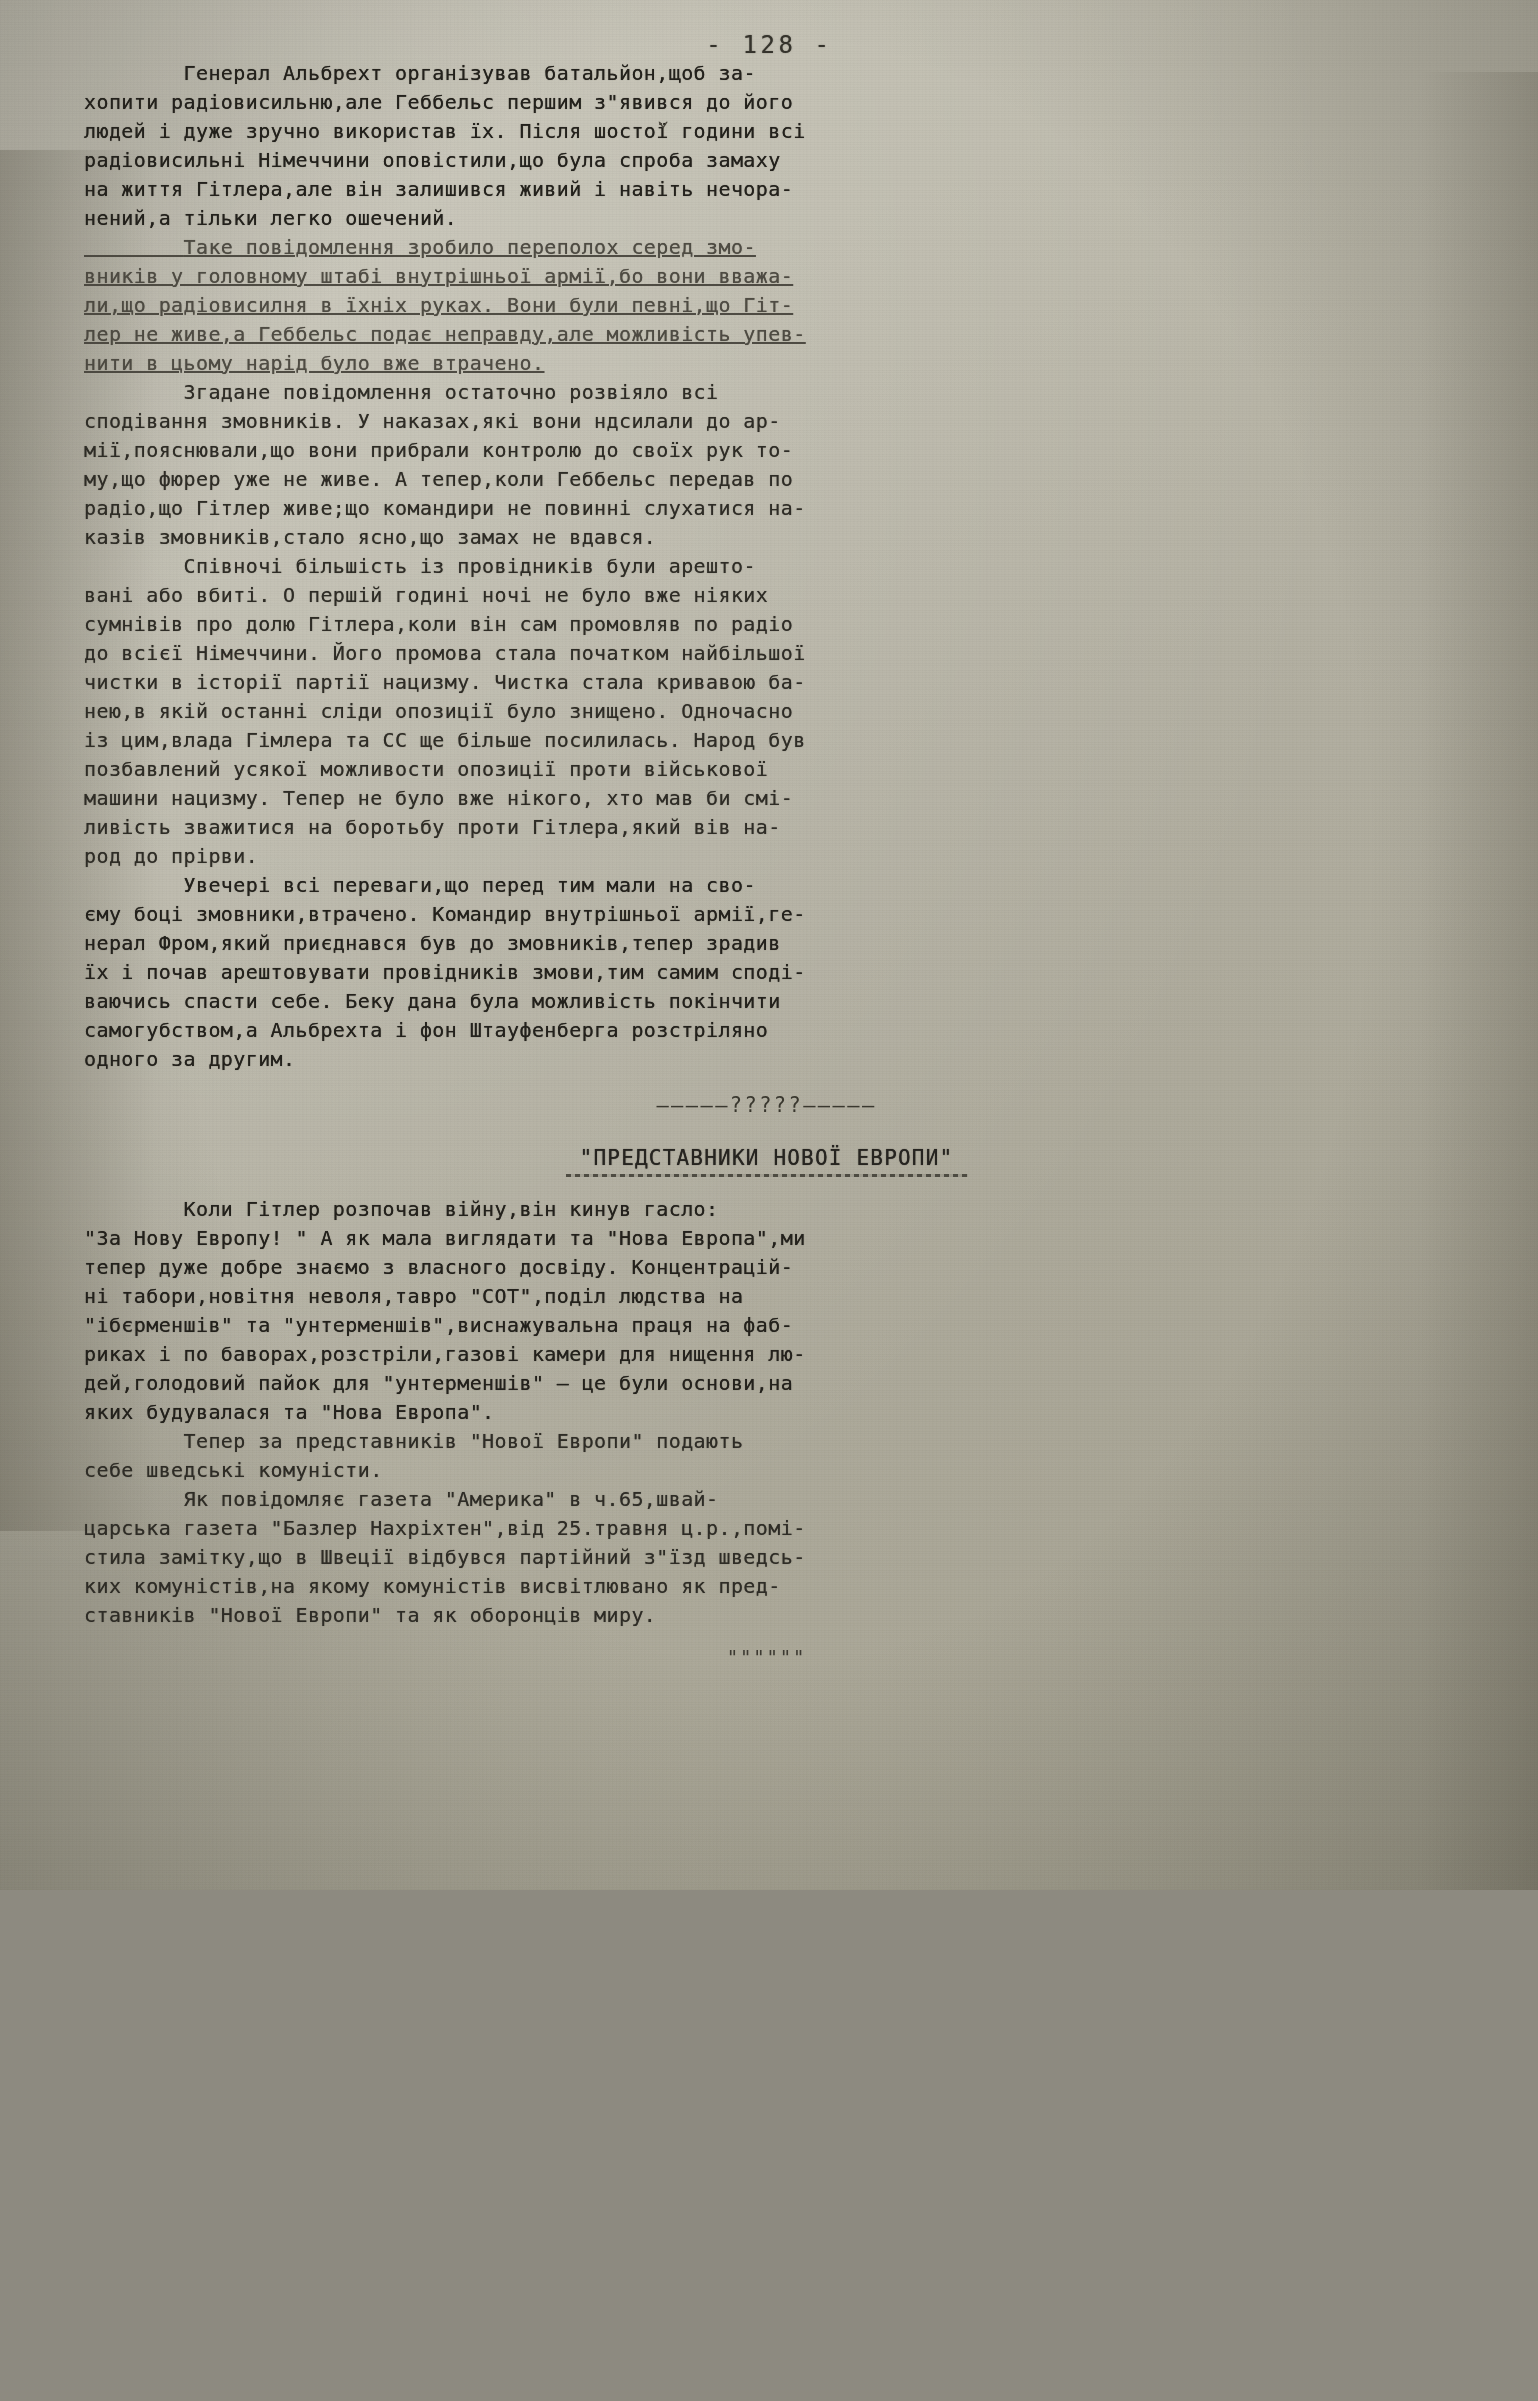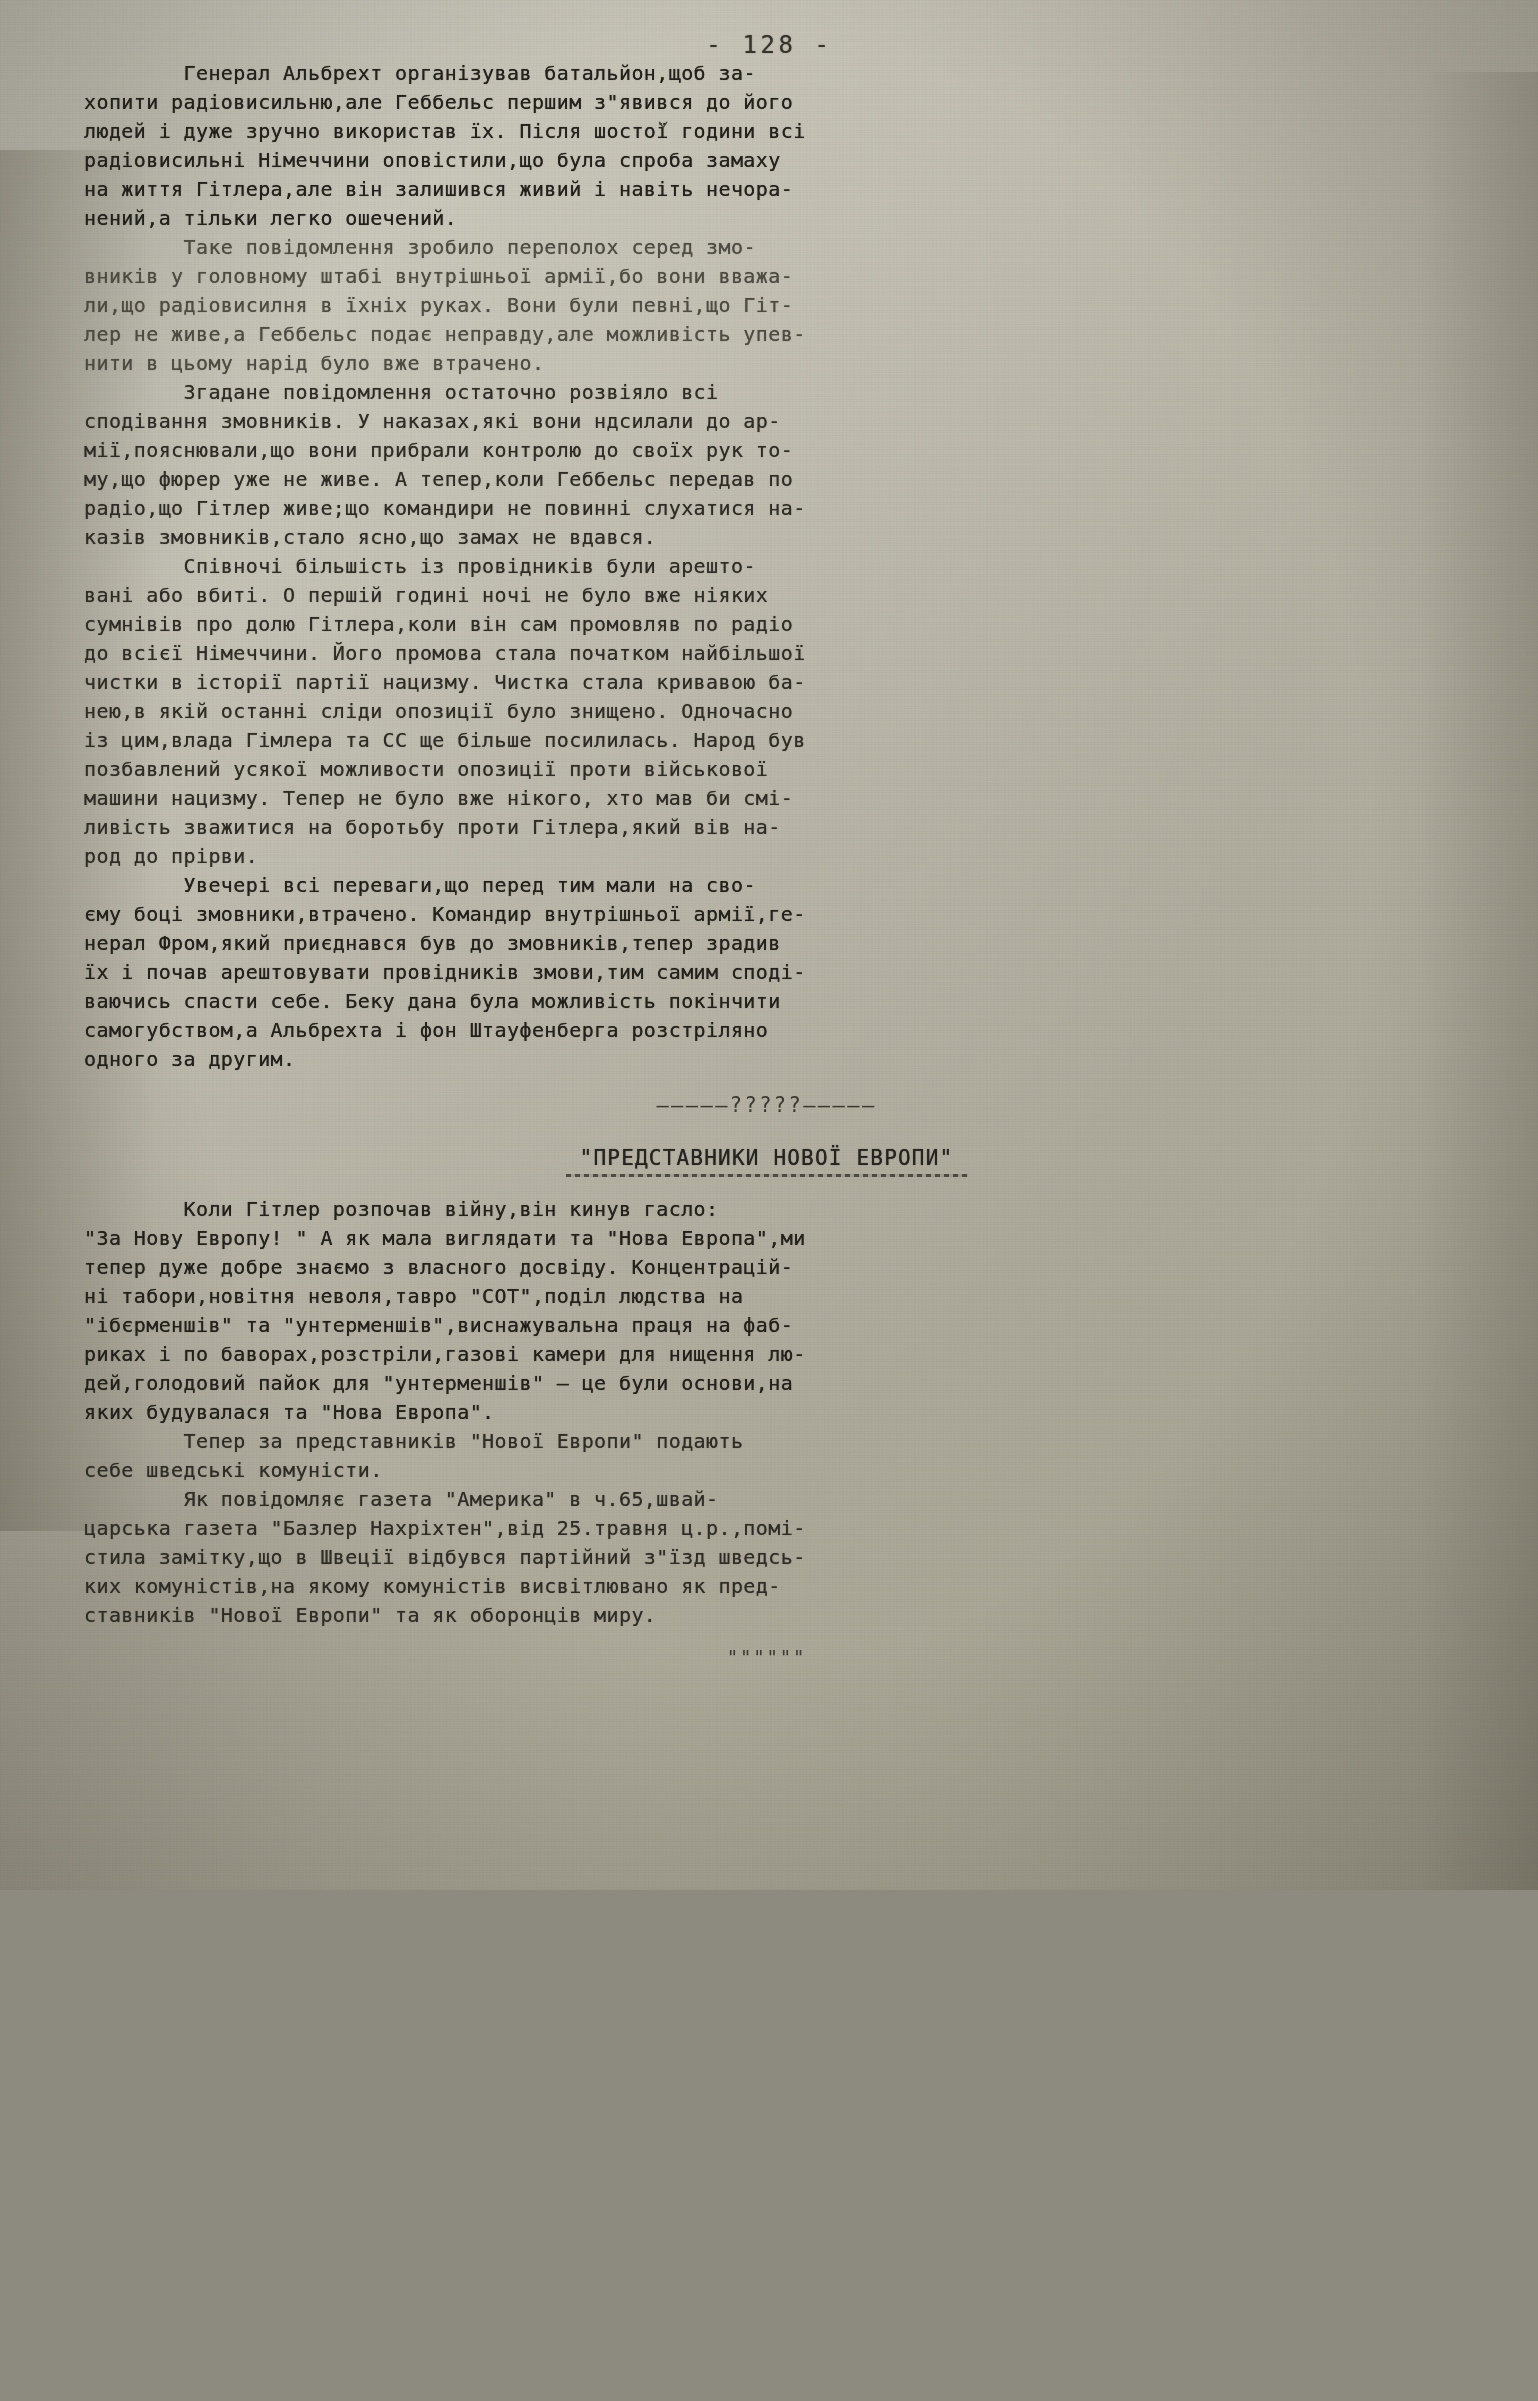--- a/index.html
+++ b/index.html
@@ -85,20 +85,21 @@
     line-height: 29px;
     letter-spacing: 0.4px;
     white-space: pre-wrap;
     text-indent: 0;
     color: #2e2c26;
     text-shadow: 0 0 0.8px rgba(45,43,34,0.7);
   }
   p.para.faded {
     color: #45423a;
     opacity: 0.92;
+    text-decoration: underline;
   }
   p.para.dark {
     color: #23211c;
     text-shadow: 0 0 0.7px rgba(30,28,22,0.85);
   }
 
   .first-block { margin-top: 60px; }
 
   .divider {
     text-align: center;

